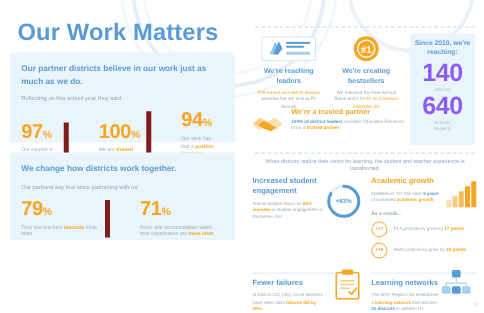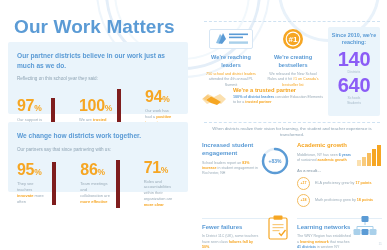--- a/index.html
+++ b/index.html
@@ -162,31 +162,25 @@
       </div>
     </div>
 
     <div class="panel p2">
       <div class="panel-head">We change how districts work together.</div>
       <div class="panel-sub">Our partners say that since partnering with us:</div>
       <div class="stats">
 
         <div class="stat">
           <div class="stat-num">
-            <span>95</span><span class="pct">%</span>
+            <span>79</span><span class="pct">%</span>
           </div>
           <div class="stat-cap"><span>They see teachers </span><b>innovate</b><span> more often</span></div>
         </div>
 
-        <div class="stat">
-          <div class="stat-num">
-            <span>86</span><span class="pct">%</span>
-          </div>
-          <div class="stat-cap"><span>Team meetings and collaboration are </span><b>more effective</b><span></span></div>
-        </div>
 
         <div class="stat">
           <div class="stat-num">
             <span>71</span><span class="pct">%</span>
           </div>
           <div class="stat-cap"><span>Roles and accountabilities within their organization are </span><b>more clear</b><span></span></div>
         </div>
 
       </div>
     </div>

